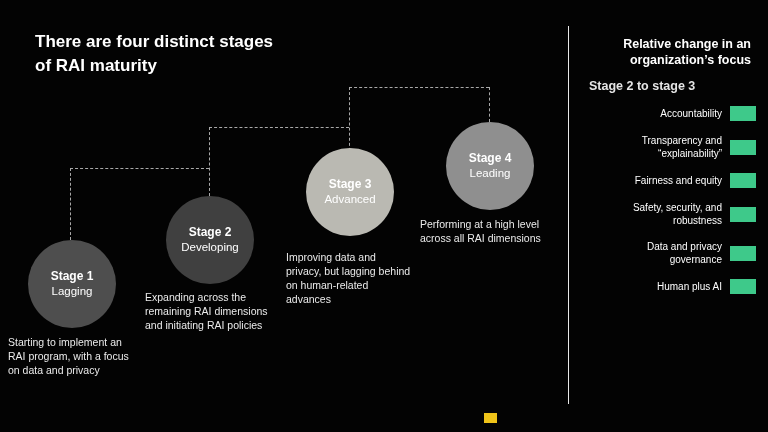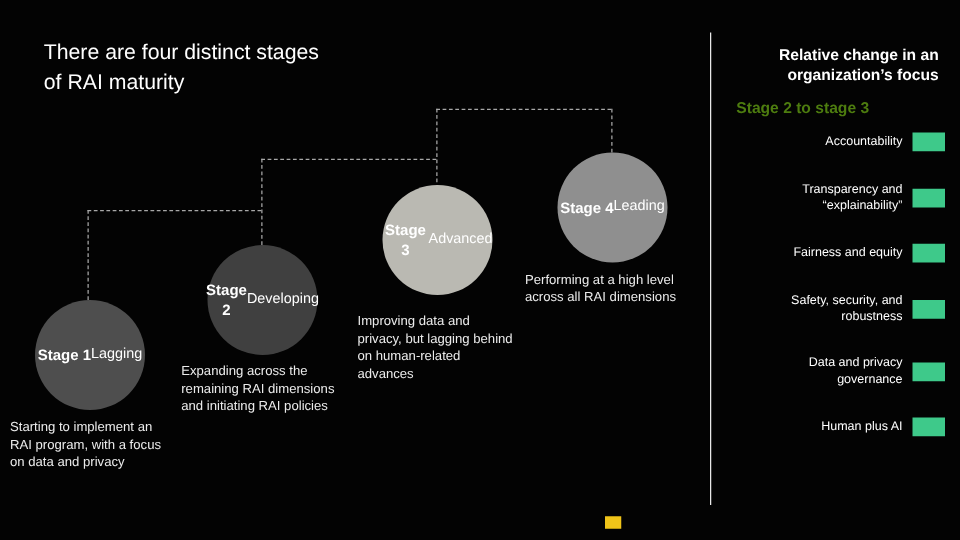--- a/index.html
+++ b/index.html
@@ -7,28 +7,28 @@
     width:768px;height:432px;
     background:#000;
     font-family:"Liberation Sans", sans-serif;
     position:relative;
     overflow:hidden;
   }
   .slide{position:absolute;inset:0;background:#030303;}
 
   .slide-title{
     position:absolute;left:35px;top:30px;
-    color:#ffffff;font-size:17px;font-weight:normal;
+    color:#ffffff;font-size:17px;font-weight:bold;
     line-height:1.4;white-space:pre-line;
   }
 
   
   .stage-circle{
     position:absolute;width:88px;height:88px;border-radius:50%;
-    display:flex;flex-direction:row;align-items:center;justify-content:center;
+    display:flex;flex-direction:column;align-items:center;justify-content:center;
     color:#ffffff;text-align:center;
   }
   .stage-circle .stage-name{font-weight:bold;font-size:12px;line-height:1.35;}
   .stage-circle .stage-level{font-size:11.5px;line-height:1.35;}
   #circle-1{left:28px;top:240px;}
   #circle-2{left:166px;top:196px;}
   #circle-3{left:306px;top:148px;}
   #circle-4{left:446px;top:122px;}
 
   .stage-desc{
@@ -58,21 +58,21 @@
   .panel-title{
     position:absolute;left:589px;top:36px;width:162px;
     color:#ffffff;font-weight:bold;font-size:12.5px;line-height:1.3;text-align:right;
   }
   .panel-subtitle{
     position:absolute;left:589px;top:79px;width:162px;
     font-weight:bold;font-size:12.5px;
   }
   .focus-list{
     position:absolute;left:574px;top:106px;width:182px;
-    display:flex;flex-direction:column;gap:24px;
+    display:flex;flex-direction:column;gap:13px;
   }
   .focus-row{display:flex;align-items:center;justify-content:flex-end;gap:8px;}
   .focus-label{
     color:#ffffff;font-size:10px;line-height:1.3;text-align:right;max-width:118px;
   }
   .focus-bar{width:26px;height:15px;flex:0 0 auto;}
 
   .logo-mark{
     position:absolute;left:484px;top:413px;width:13px;height:10px;
   }
@@ -110,21 +110,21 @@
     <span class="stage-level">Leading</span>
   </div>
 
   <div class="stage-desc" id="desc-2">Expanding across the remaining RAI dimensions and initiating RAI policies</div>
   <div class="stage-desc" id="desc-1">Starting to implement an RAI program, with a focus on data and privacy</div>
   <div class="stage-desc" id="desc-3">Improving data and privacy, but lagging behind on human-related advances</div>
   <div class="stage-desc" id="desc-4">Performing at a high level across all RAI dimensions</div>
 
   <div class="panel-divider"></div>
   <div class="panel-title">Relative change in an organization’s focus</div>
-  <div class="panel-subtitle" id="panel-subtitle" style="color: #4d7c0f;">Stage 2 to stage 3</div>
+  <div class="panel-subtitle" id="panel-subtitle" style="color: #e5e5e5;">Stage 2 to stage 3</div>
 
   <div class="focus-list">
     <div class="focus-row">
       <span class="focus-label">Accountability</span>
       <span class="focus-bar" style="background: rgb(62, 201, 138);"></span>
     </div>
     <div class="focus-row">
       <span class="focus-label">Transparency and “explainability”</span>
       <span class="focus-bar" style="background: rgb(62, 201, 138);"></span>
     </div>

